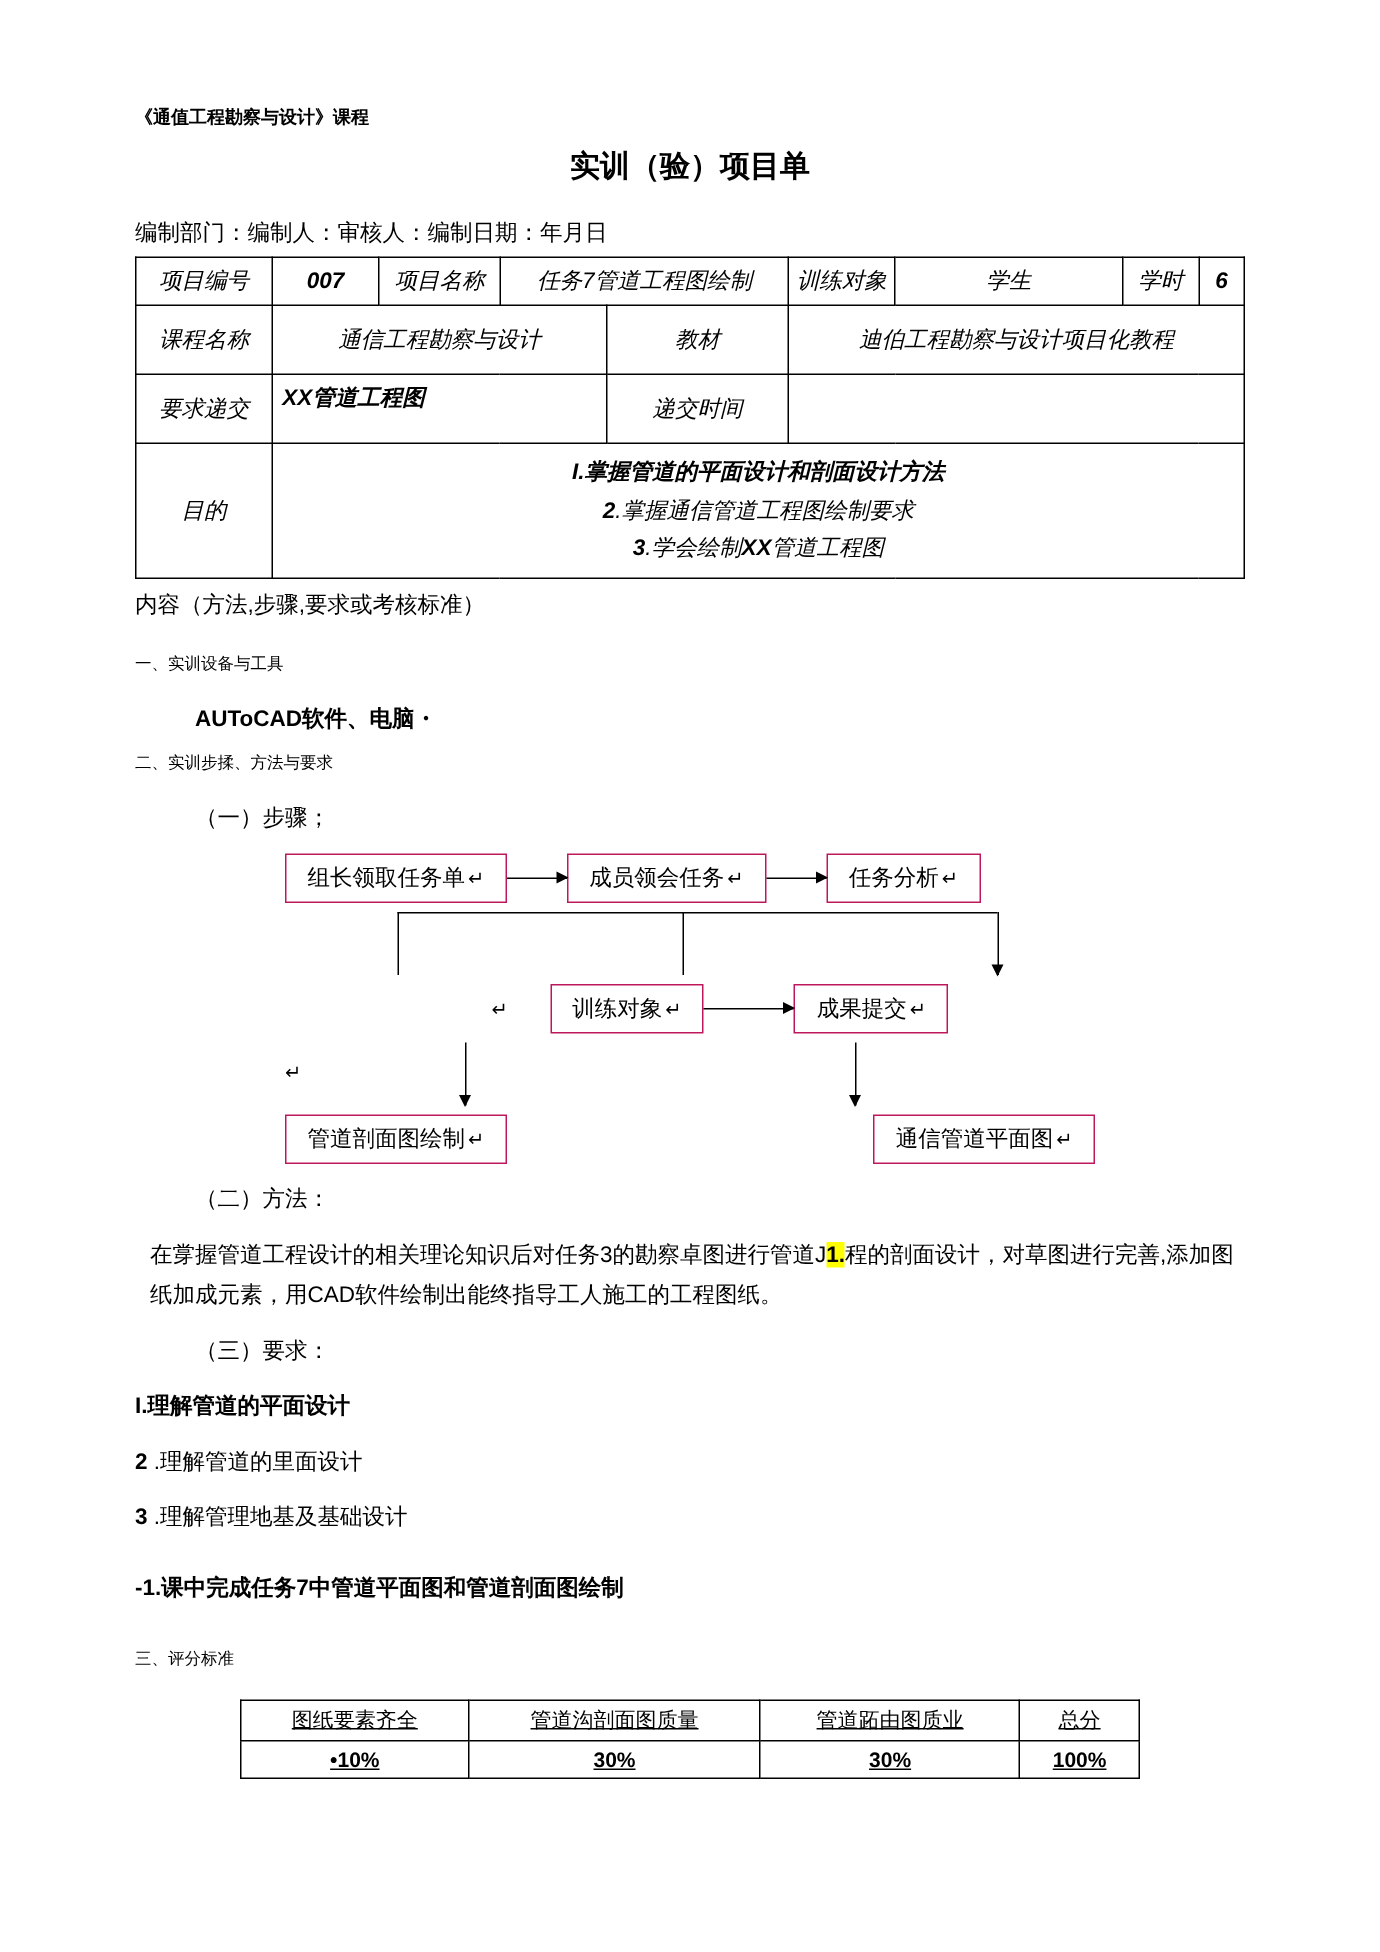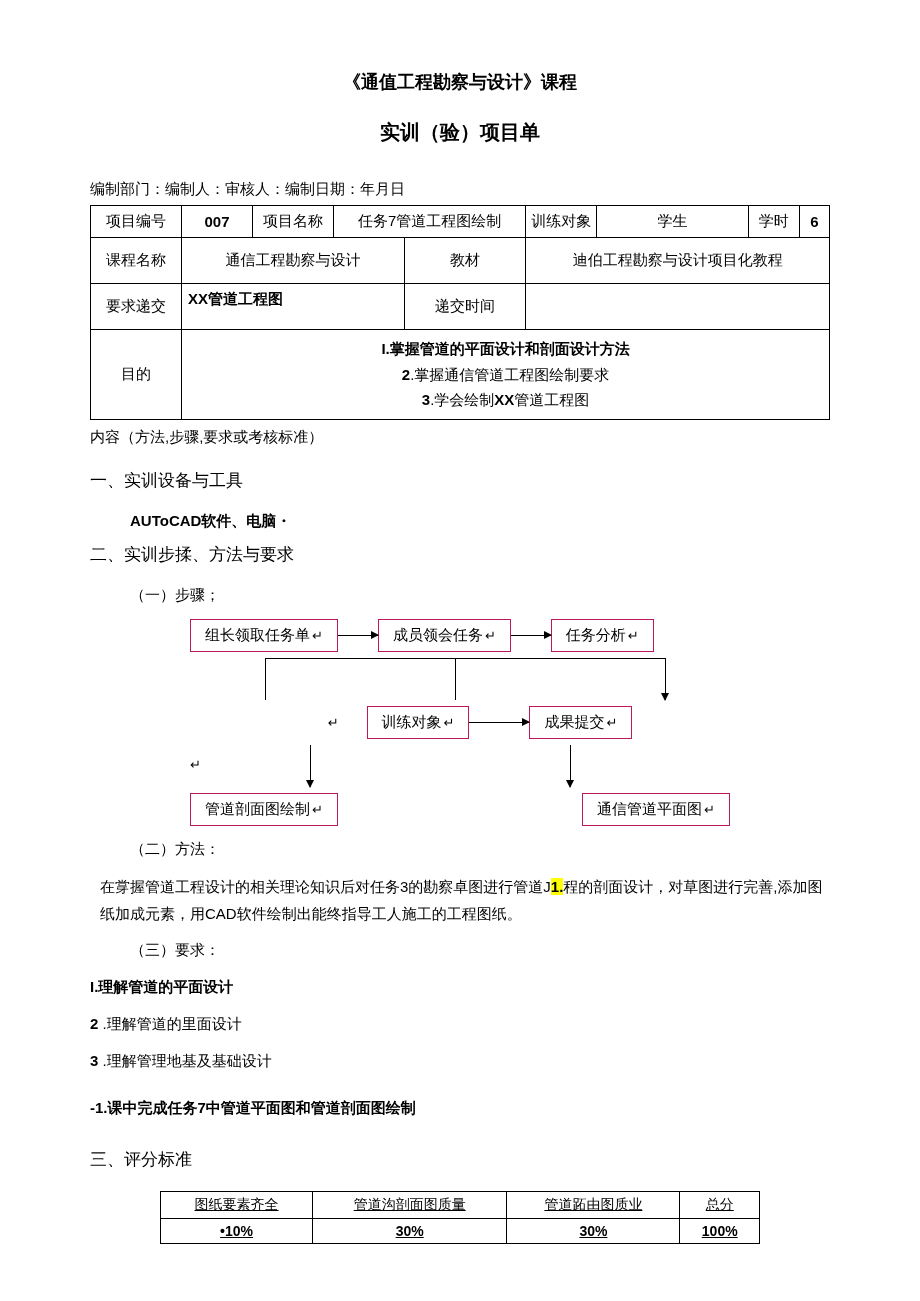--- a/index.html
+++ b/index.html
@@ -5,40 +5,41 @@
   * { box-sizing: border-box; margin: 0; padding: 0; }
   body {
     width: 920px;
     min-height: 1301px;
     background: #ffffff;
     font-family: "SimSun", "Microsoft YaHei", sans-serif;
     color: #000000;
     padding: 70px 90px 40px 90px;
     font-size: 15px;
   }
-  .title { text-align: center; font-weight: bold; font-size: 18px; margin-bottom: 25px; }
-  .subtitle { text-align: center; font-weight: bold; font-size: 20px; margin-bottom: 34px; }
+  .title { font-weight: bold; font-size: 12px; margin-bottom: 10px; }
+  .subtitle { text-align: center; font-weight: bold; font-size: 20px; margin-bottom: 22px; }
   .meta-line { font-size: 15px; margin-bottom: 6px; }
   table.info {
     border-collapse: collapse;
     width: 100%;
     table-layout: fixed;
   }
   table.info td {
     border: 1px solid #000;
     padding: 6px 4px;
     font-size: 15px;
     text-align: center;
     vertical-align: middle;
+    font-style: italic;
   }
   table.info td.left { text-align: left; padding-left: 6px; }
   .bold { font-weight: bold; }
   .goals { text-align: left; padding-left: 6px; line-height: 1.7; }
   .section-label { margin: 14px 0 22px 0; font-size: 15px; }
-  .h1 { margin: 12px 0 20px 0; font-size: 17px; }
+  .h1 { margin: 12px 0 20px 0; font-size: 11px; }
   .indent1 { padding-left: 40px; margin: 12px 0; }
   .indent2 { padding-left: 40px; margin: 14px 0; }
   .body-text { margin: 14px 0 14px 10px; line-height: 1.8; font-size: 15px; }
   .hl { background: #ffff00; }
   .diagram-wrap { width: 540px; margin: 10px auto 10px auto; }
   .flow-row { display: flex; align-items: center; margin: 6px 0; }
   .flow-box {
     border: 1px solid #be185d;
     padding: 6px 14px;
     font-size: 15px;

